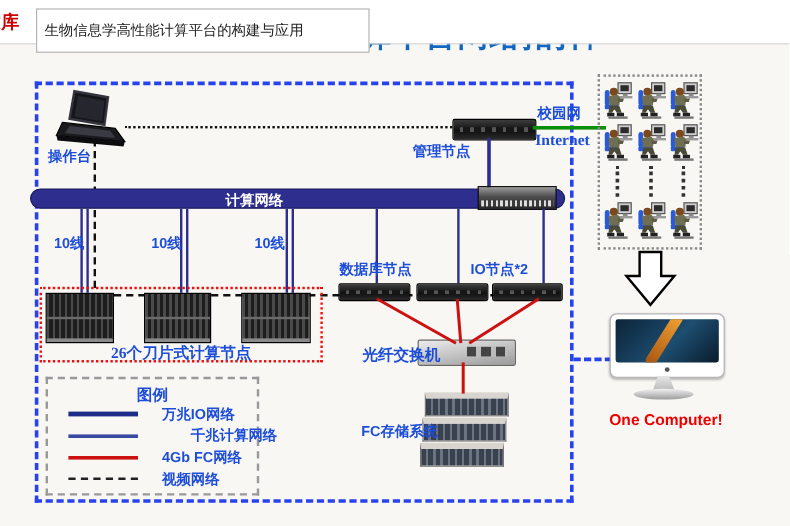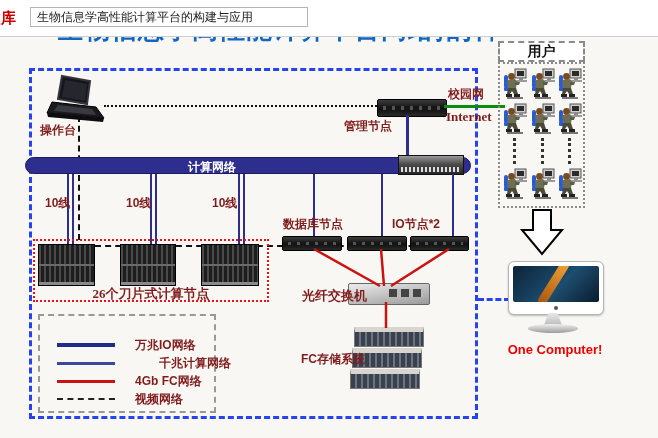--- a/index.html
+++ b/index.html
@@ -4,32 +4,32 @@
 <style>
   html,body{margin:0;padding:0;background:#fff;}
   #app{position:relative;width:658px;height:438px;background:#fff;overflow:hidden;
        font-family:"Liberation Sans","DejaVu Sans",sans-serif;color:#111;}
   .abs{position:absolute;}
   
   #topbar{left:0;top:0;width:658px;height:36px;background:#fff;z-index:30;}
   #divider{left:0;top:36px;width:658px;height:0;border-top:1px solid #cfcfcf;z-index:29;}
   #logo-clip{left:0;top:9px;width:20px;height:20px;overflow:hidden;}
   #logo-clip span{display:block;margin-left:-14px;font-weight:bold;font-size:15px;color:#c00;white-space:nowrap;}
-  #search-input{left:30px;top:7px;width:278px;height:20px;border:1px solid #b5b5b5;font-size:12px;
+  #search-input{left:30px;top:7px;width:278px;height:37px;border:1px solid #b5b5b5;font-size:12px;
        padding:0 6px;box-sizing:border-box;font-family:inherit;color:#222;outline:none;}
   #search-btn{left:315px;top:7px;width:70px;height:24px;background:linear-gradient(#fbfbfb,#ececec);
        border:1px solid #a5a5a5;font-size:12px;color:#333;text-align:center;line-height:22px;cursor:pointer;}
   
   #title-clip{left:57px;top:29px;width:436px;height:13px;overflow:hidden;z-index:5;}
   #title-clip span{display:block;margin-top:-17px;font-size:26px;font-weight:bold;color:#1066c0;
        white-space:nowrap;letter-spacing:1px;}
   
   #paper{left:0;top:37px;width:658px;height:401px;background:#f9f7f4;}
   #main-border{left:29px;top:68px;width:449px;height:351px;border:3px dashed #2743ee;box-sizing:border-box;}
-  .lbl{position:absolute;font-weight:bold;font-size:12px;color:#7f1d1d;white-space:nowrap;}
+  .lbl{position:absolute;font-weight:bold;font-size:12px;color:#1d4ed8;white-space:nowrap;}
   .lbl-serif{font-family:Liberation Serif, serif;}
   
   .dot-h{position:absolute;border-top:2px dotted #111;}
   .dash-h{position:absolute;border-top:2px dashed #111;}
   .dash-v{position:absolute;border-left:2px dashed #111;}
   .blue-v{position:absolute;border-left:3px solid #2e2e8e;}
   .blue-v2{position:absolute;border-left:2px solid #2e2e8e;}
   .green-h{position:absolute;border-top:3px solid #0b8f0b;}
   .bluedash-h{position:absolute;border-top:3px dashed #2743ee;}
   
@@ -175,32 +175,30 @@
   <div class="rackserver" style="left:410px;top:236px;width:57px;height:13px;"></div>
 
   <div class="abs" id="fiber-switch"></div>
   <div class="lbl lbl-serif" style="left:302px;top:287px;font-size:13px;">光纤交换机</div>
   <div class="storage-unit" style="left:354px;top:327px;"></div>
   <div class="storage-unit" style="left:352px;top:348px;"></div>
   <div class="storage-unit" style="left:350px;top:369px;"></div>
   <div class="lbl" style="left:301px;top:351px;">FC存储系统</div>
 
   <div class="abs" id="legend-box"></div>
+  <div class="lbl" style="left:38px;top:320px;width:178px;text-align:center;font-size:13px;">图例</div>
   <div class="leg-line" style="top:343px;height:4px;background:#1f2d8a;"></div>
   <div class="lbl" style="left:135px;top:337px;">万兆IO网络</div>
   <div class="leg-line" style="top:362px;height:3px;background:#3a49a0;"></div>
   <div class="lbl" style="left:135px;top:355px;margin-left:24px;">千兆计算网络</div>
   <div class="leg-line" style="top:380px;height:3px;background:#cc1111;"></div>
   <div class="lbl" style="left:135px;top:373px;">4Gb FC网络</div>
   <div class="leg-line" style="top:398px;border-top:2px dashed #222;"></div>
   <div class="lbl" style="left:135px;top:391px;">视频网络</div>
 
-  <div class="abs" id="users-title-box">
-    <span>用户</span>
-  </div>
   <div class="abs" id="users-box"></div>
   <svg class="user-icon" style="left:502px;top:68px;" viewBox="0 0 26 33">
       <use href="#usr"></use>
     </svg>
   <svg class="user-icon" style="left:530px;top:68px;" viewBox="0 0 26 33">
       <use href="#usr"></use>
     </svg>
   <svg class="user-icon" style="left:557px;top:68px;" viewBox="0 0 26 33">
       <use href="#usr"></use>
     </svg>

